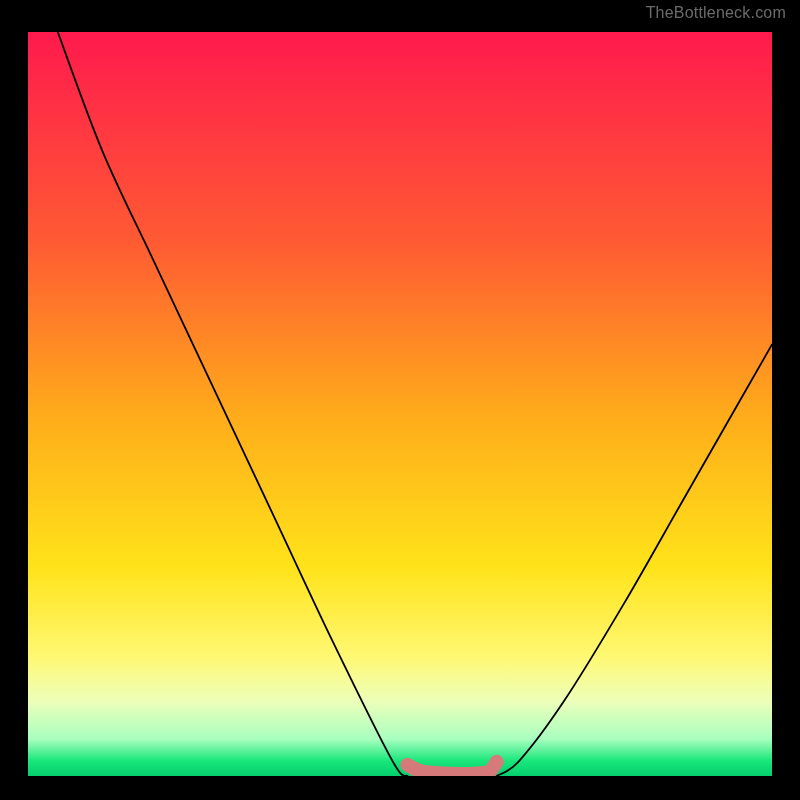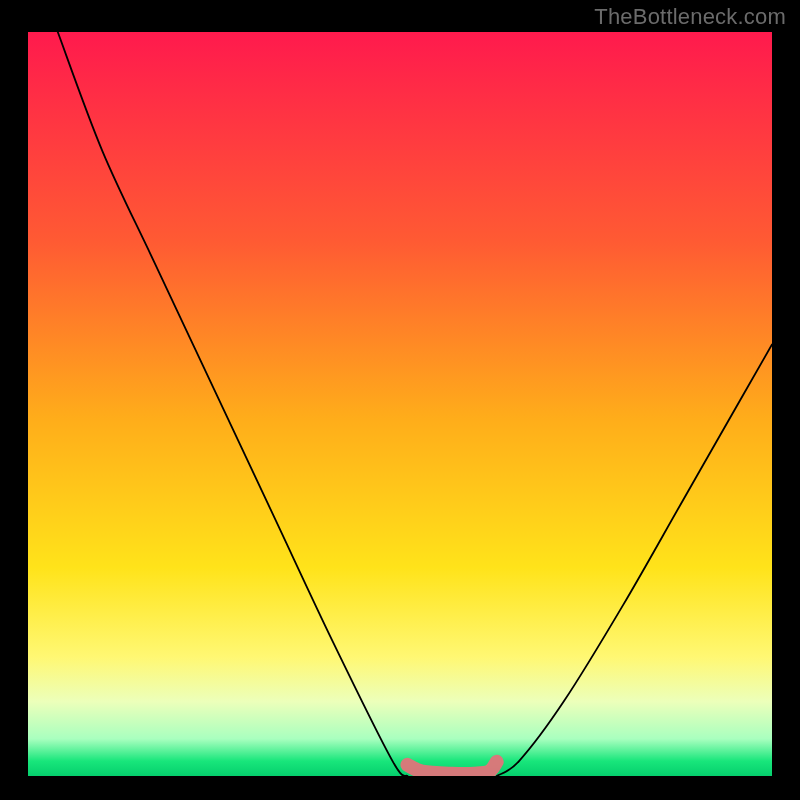--- a/index.html
+++ b/index.html
@@ -17,21 +17,21 @@
     top: 0;
     width: 800px;
     height: 800px;
     background: #000;
   }
   .watermark {
     position: absolute;
     top: 4px;
     right: 14px;
     color: #6b6b6b;
-    font-size: 22px;
+    font-size: 16px;
     font-weight: 500;
     letter-spacing: 0.2px;
     pointer-events: none;
   }
   .plot {
     position: absolute;
     left: 28px;
     top: 32px;
     width: 744px;
     height: 744px;

